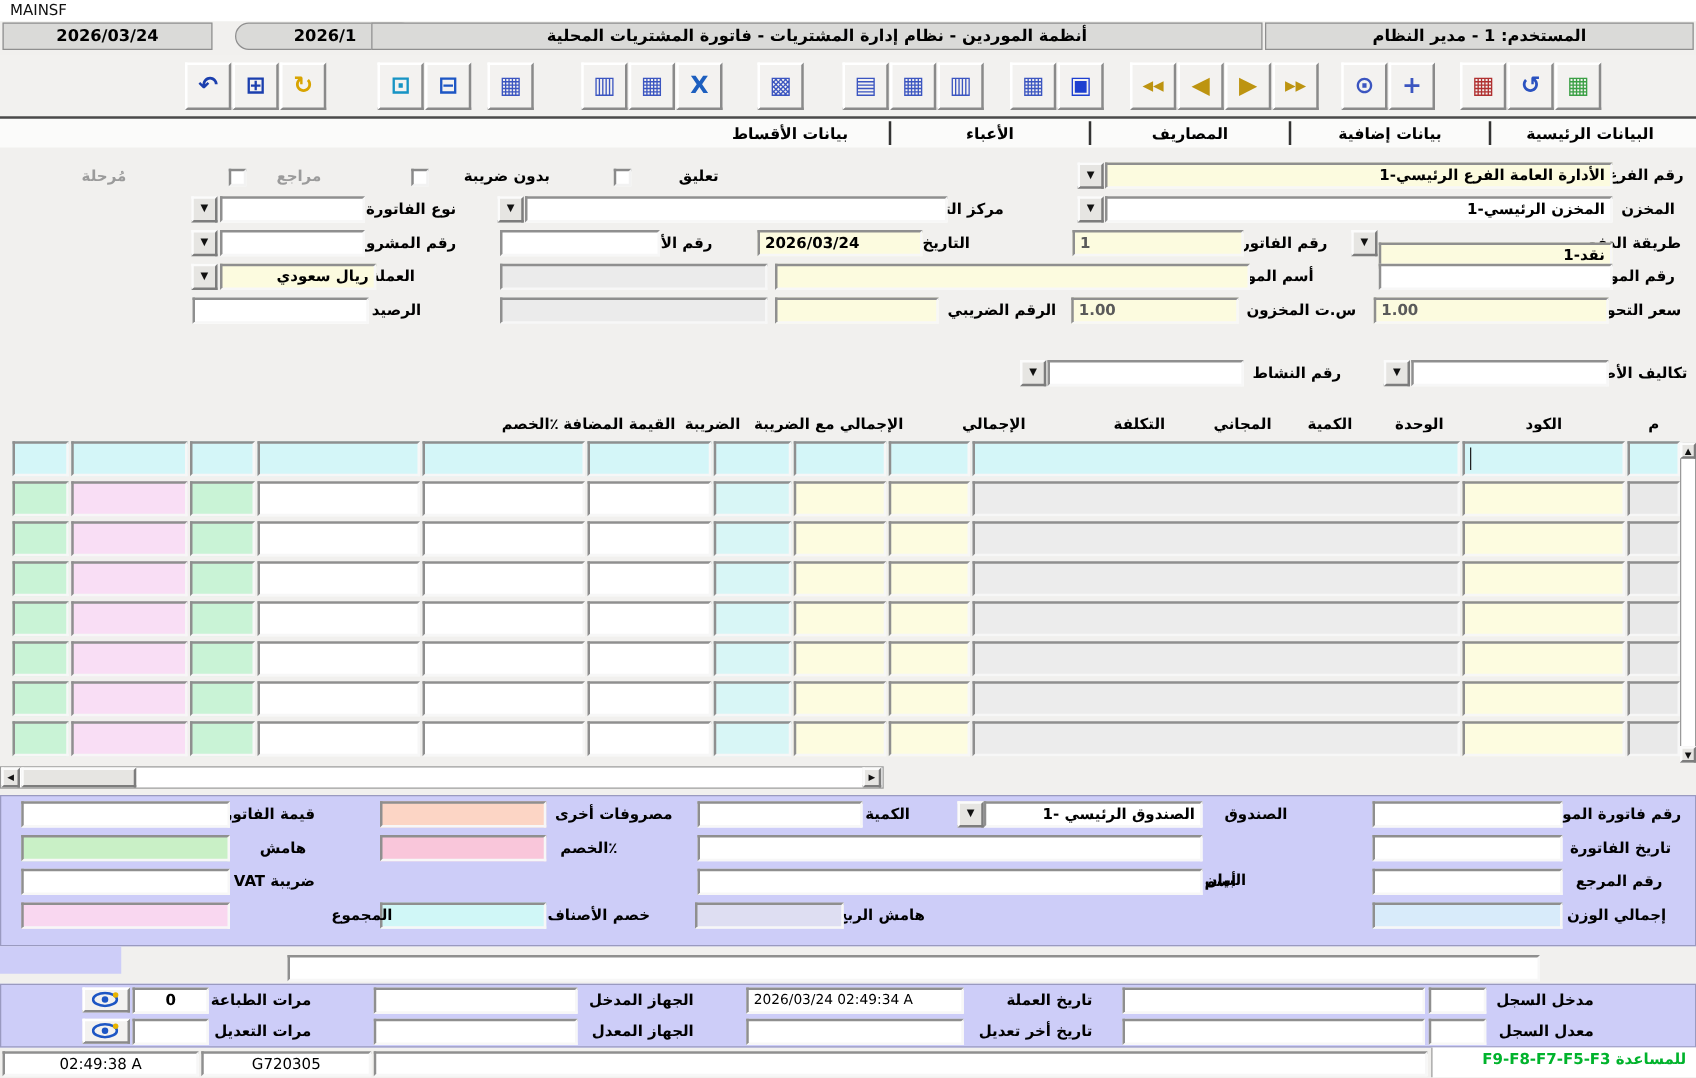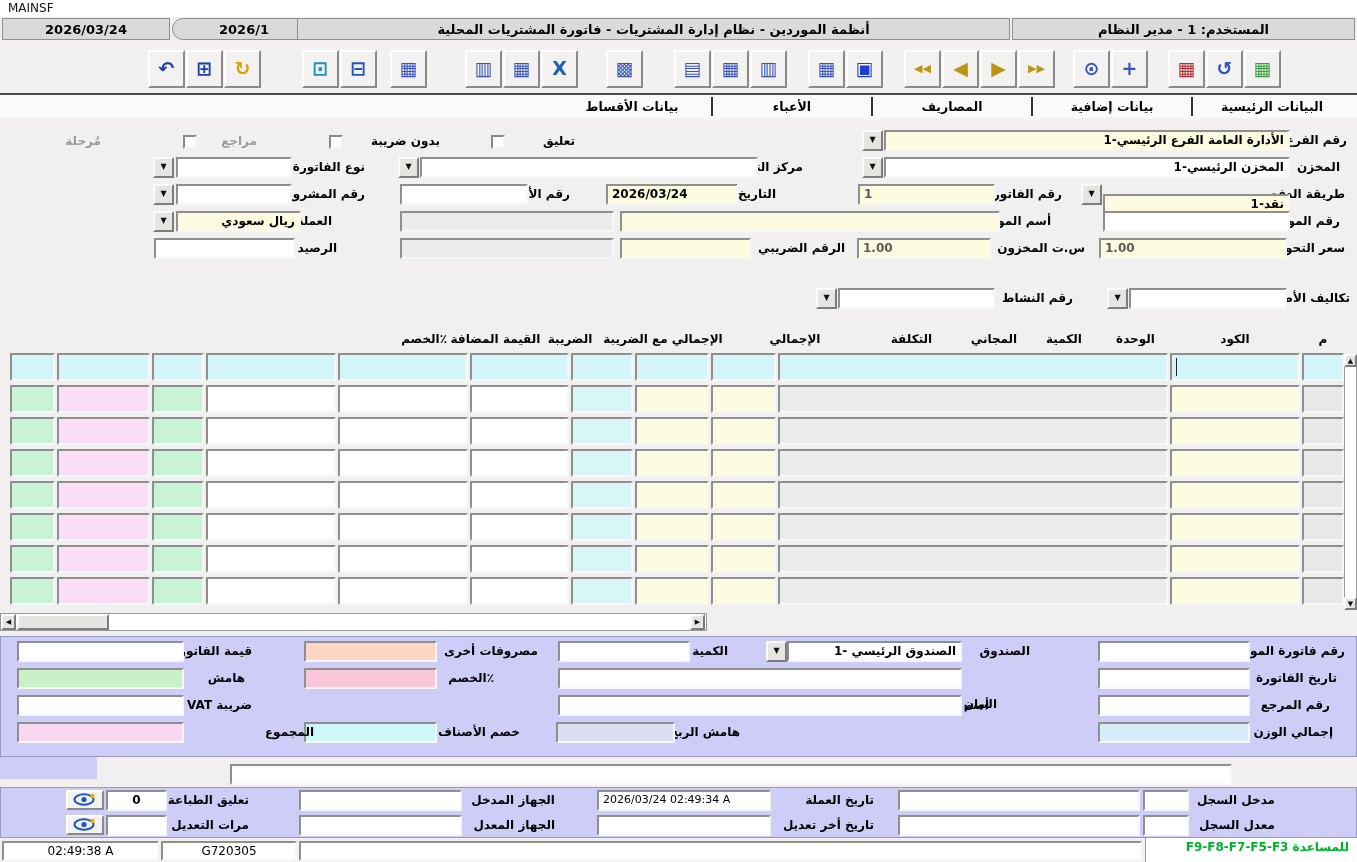--- a/index.html
+++ b/index.html
@@ -47,21 +47,21 @@
   #appid{position:absolute;top:1px;left:8px;font:12px "DejaVu Sans",sans-serif;color:#111;}
   #topwhite{position:absolute;top:0;left:0;width:1357px;height:17px;background:#fff;}
 </style>
 </head>
 <body>
 
 <div id="topwhite"></div>
 <div id="appid">MAINSF</div>
 
 <div class="tseg" style="left:2px;width:168px;">2026/03/24</div>
-<div class="tseg" style="left:172px;width:144px;border-radius:11px;">2026/1</div>
+<div class="tseg" style="left:188px;width:144px;border-radius:11px;">2026/1</div>
 <div class="tseg" style="left:297px;width:713px;">أنظمة الموردين - نظام إدارة المشتريات - فاتورة المشتريات المحلية</div>
 <div class="tseg" style="left:1012px;width:343px;">المستخدم: 1 - مدير النظام</div>
 
 <div id="toolbar">
   <div class="tgroup">
       <div class="tbtn">
         <span style="color: rgb(27, 63, 174);">↶</span>
       </div>
       <div class="tbtn">
         <span style="color: rgb(27, 63, 174);">⊞</span>
@@ -474,21 +474,21 @@
     <span class="v"></span>
   </div>
 <div class="lbl" style="right:483px;top:793px;">تاريخ العملة</div>
 <div class="fld num" style="right:586px;top:790px;width:174px;">
     <span class="v" style="font-weight:normal;font-size:11px;">2026/03/24 02:49:34 A</span>
   </div>
 <div class="lbl" style="right:802px;top:793px;">الجهاز المدخل</div>
 <div class="fld" style="right:895px;top:790px;width:163px;">
     <span class="v"></span>
   </div>
-<div class="lbl" style="right:1108px;top:793px;">تعليق الطباعة</div>
+<div class="lbl" style="right:1108px;top:793px;">مرات الطباعة</div>
 <div class="fld num" style="right:1190px;top:790px;width:61px;">
     <span class="v" style="text-align:center;">0</span>
   </div>
 <div class="eyebtn" style="right:1253px;top:790px;">
   <span><svg width="24" height="13" viewBox="0 0 24 13">
         <ellipse cx="11" cy="6.5" rx="9.5" ry="5.2" fill="none" stroke="#1d56c4" stroke-width="2"></ellipse>
         <circle cx="11" cy="6.5" r="2.6" fill="#1d56c4"></circle>
         <circle cx="19.5" cy="3" r="2.2" fill="#e8b400"></circle>
       </svg></span>
 </div>

